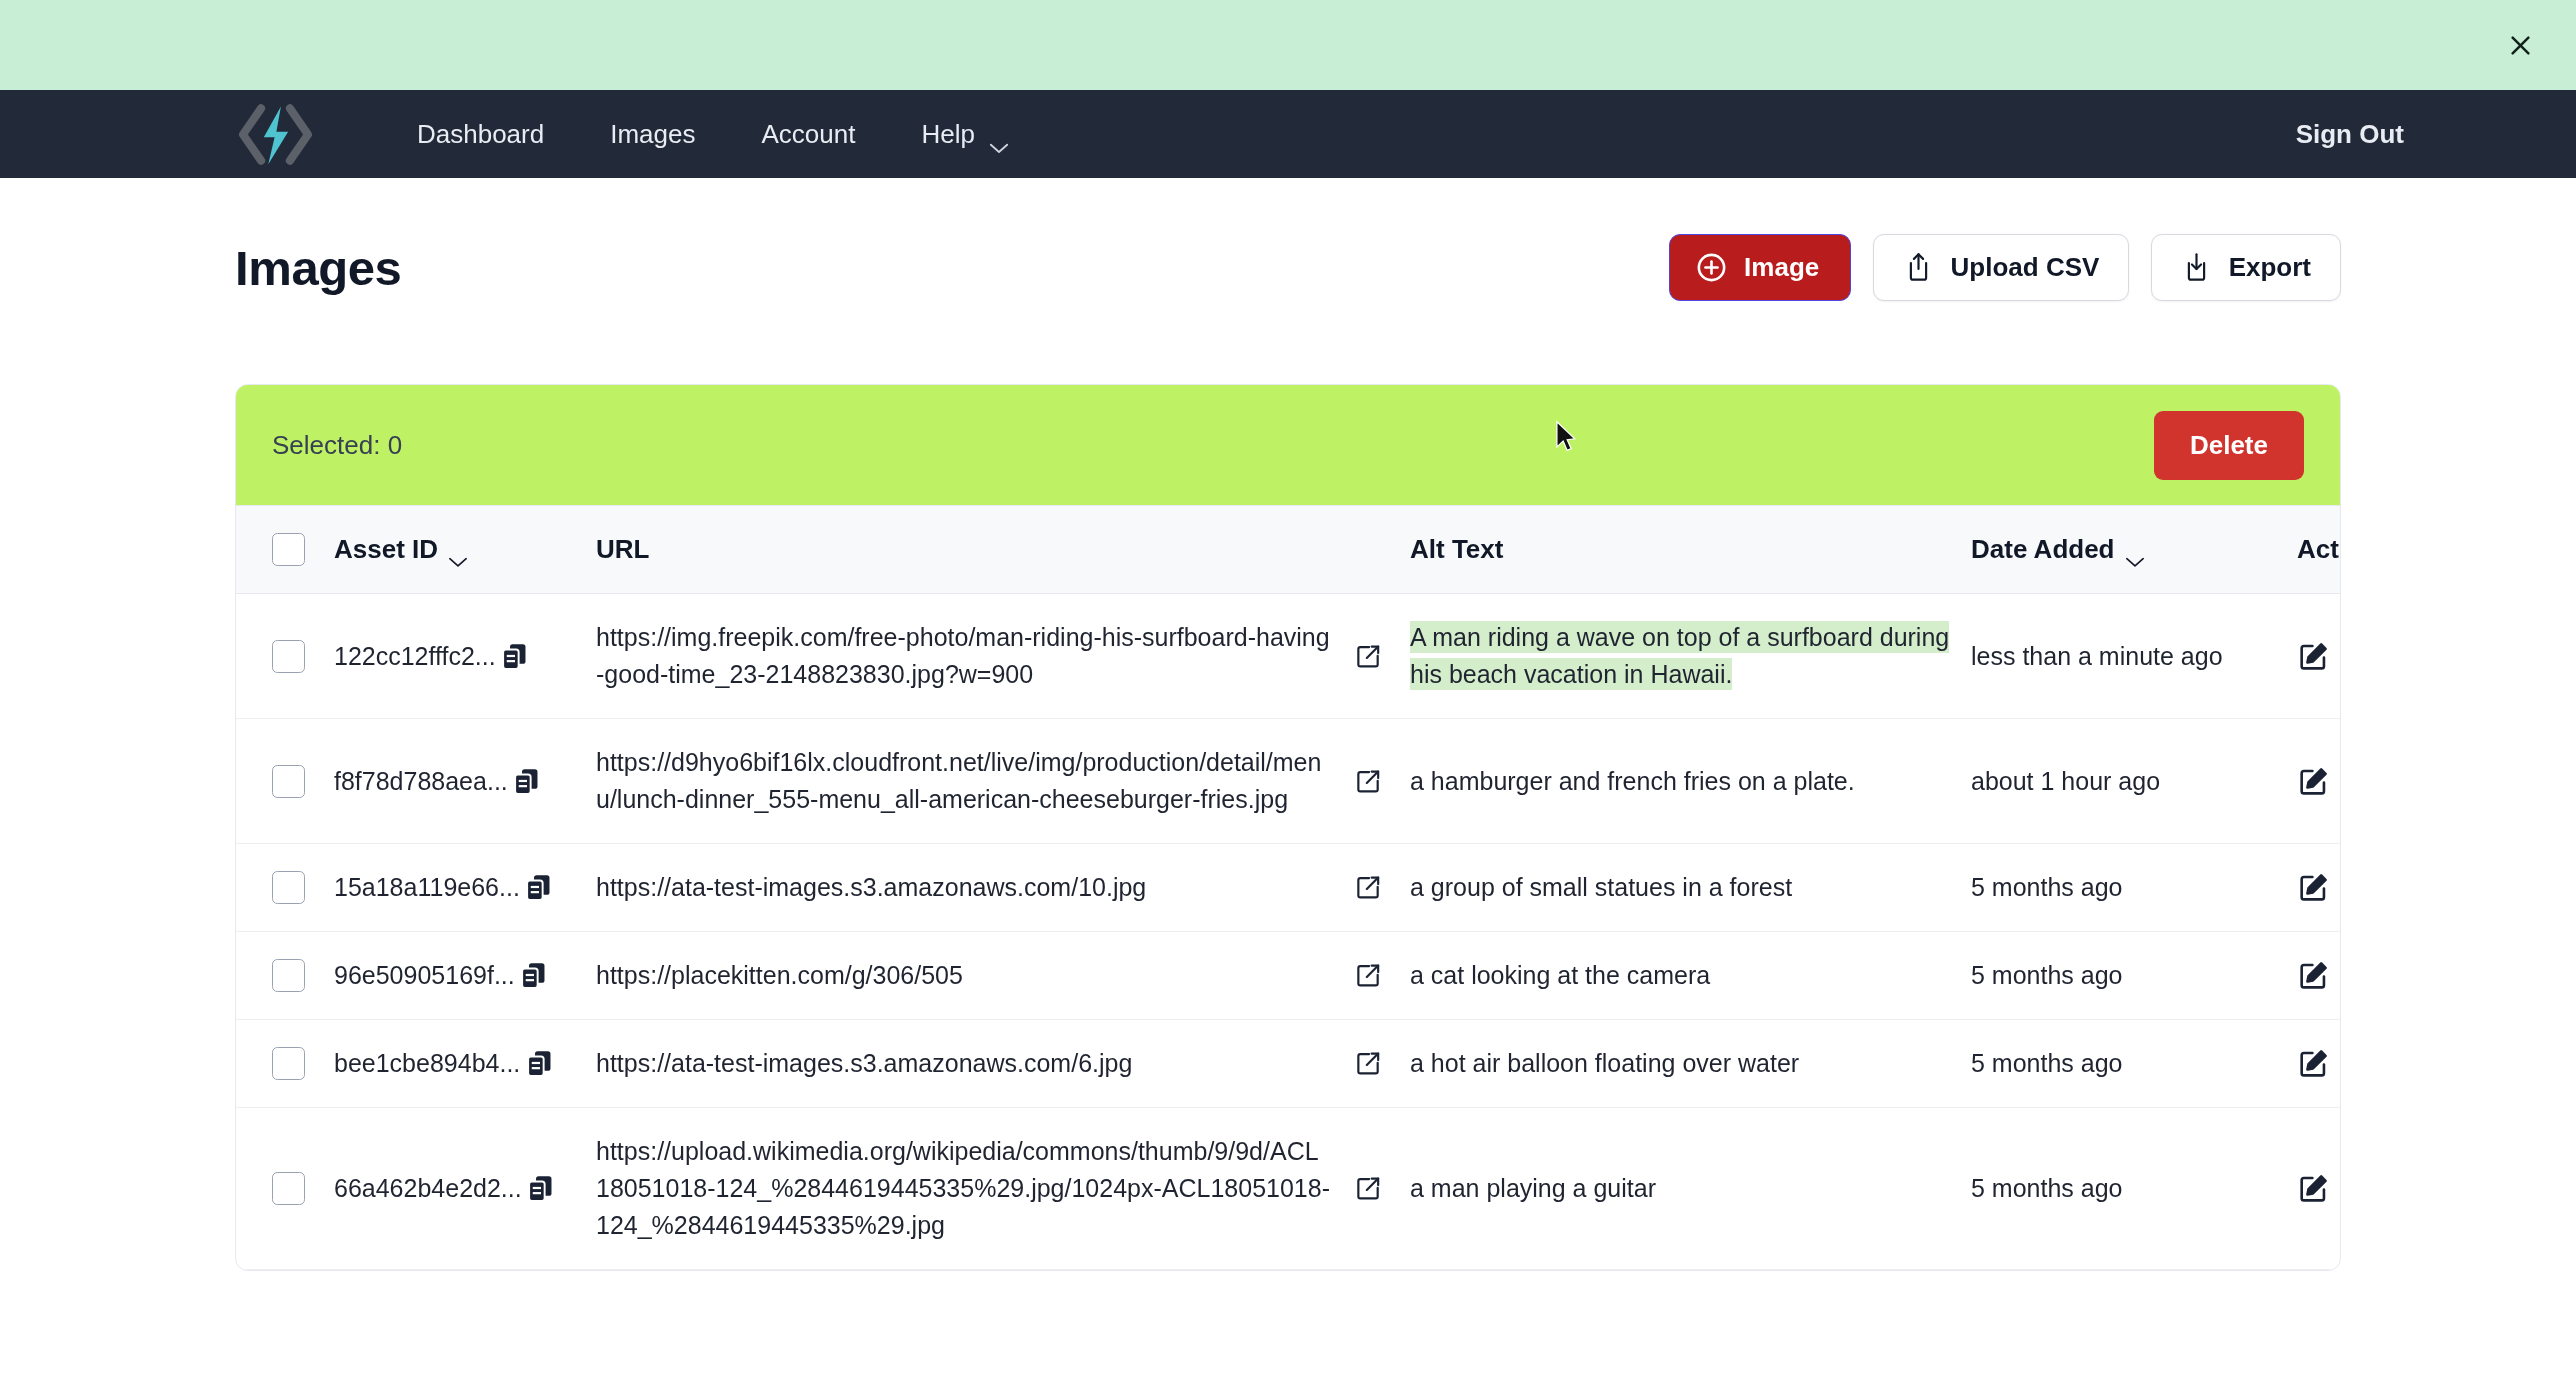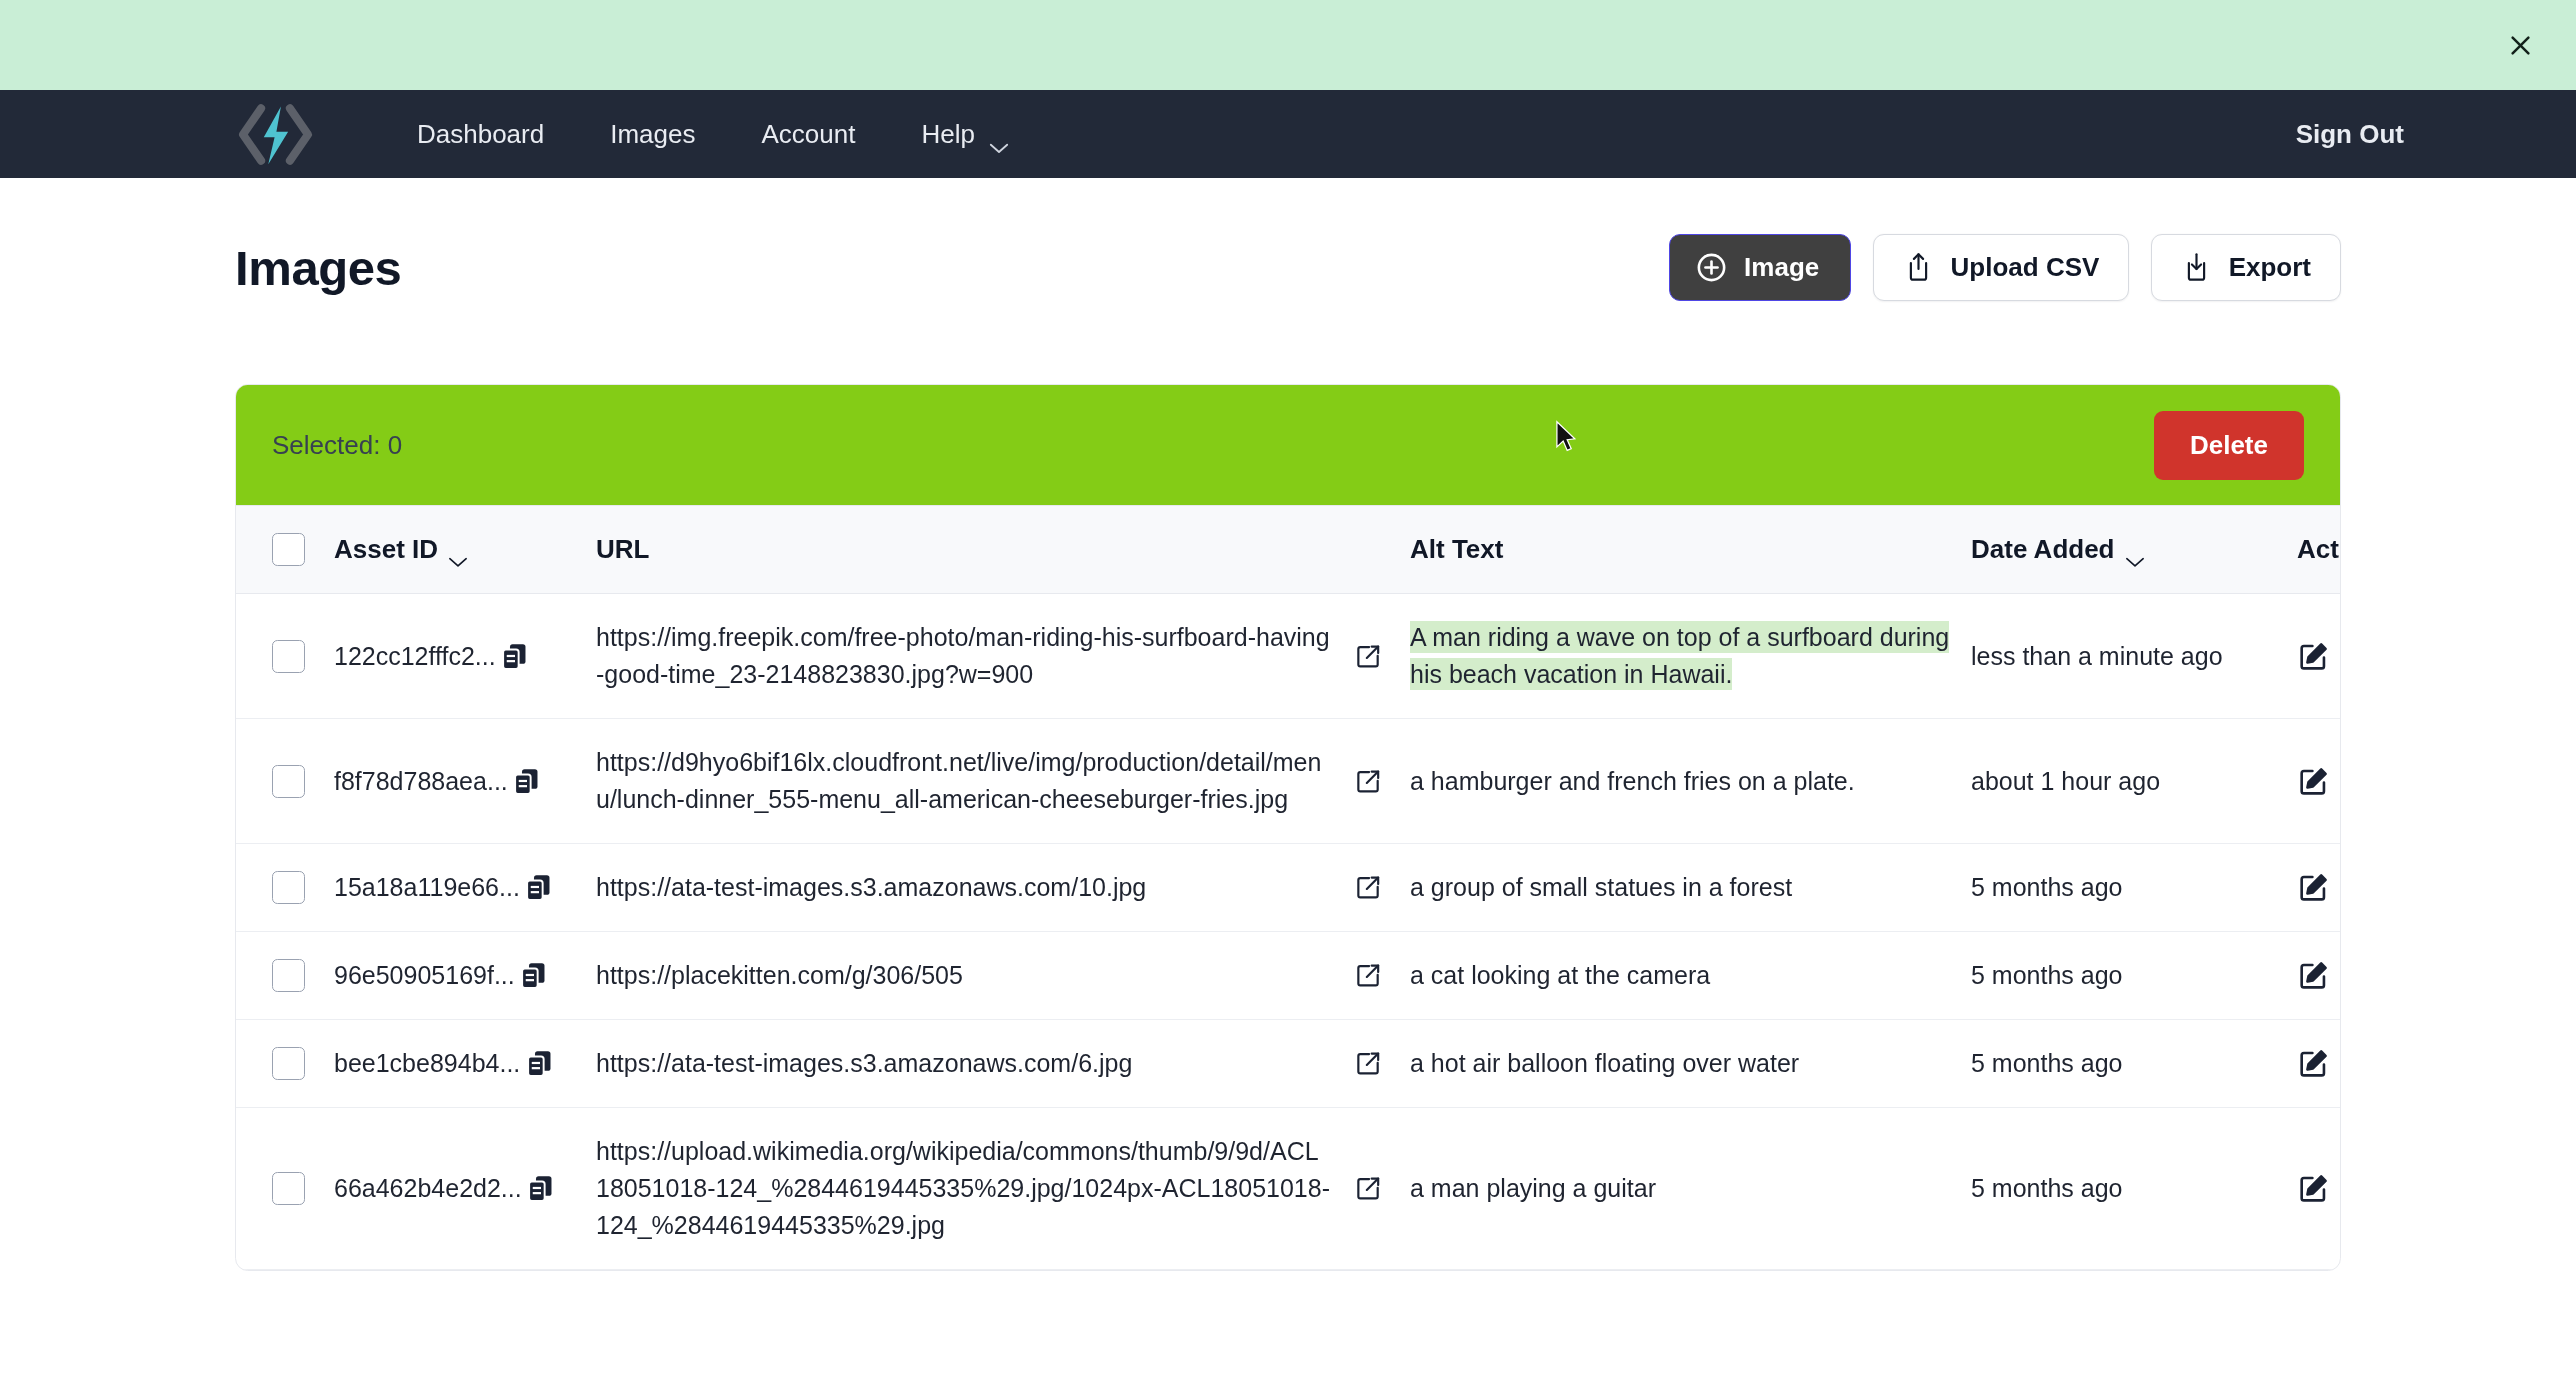--- a/index.html
+++ b/index.html
@@ -116,21 +116,21 @@
     border-radius: 11px;
     display: inline-flex;
     align-items: center;
     gap: 16.3px;
     padding: 0 29px;
     font-size: 26px;
     cursor: pointer;
     white-space: nowrap;
   }
   .btn-primary {
-    background: #404040;
+    background: #b91c1c;
     color: #fff;
     font-weight: 700;
     border: 0.9px solid #4f46e5;
     padding: 0 31px 0 25px;
   }
   .btn-secondary {
     background: #fff;
     color: #111827;
     font-weight: 600;
     border: 0.9px solid #d7dae0;
@@ -145,21 +145,21 @@
     border-radius: 12.7px;
     background: #fff;
     overflow: hidden;
   }
   .card-toolbar {
     height: 120px;
     display: flex;
     align-items: center;
     justify-content: space-between;
     padding: 0 36px;
-    background: #84cc16;
+    background: #bef264;
   }
   .selected-label {
     font-size: 26px;
     color: #374151;
   }
   .btn-danger {
     background: #d0342c;
     color: #fff;
     font-weight: 700;
     font-size: 26px;

